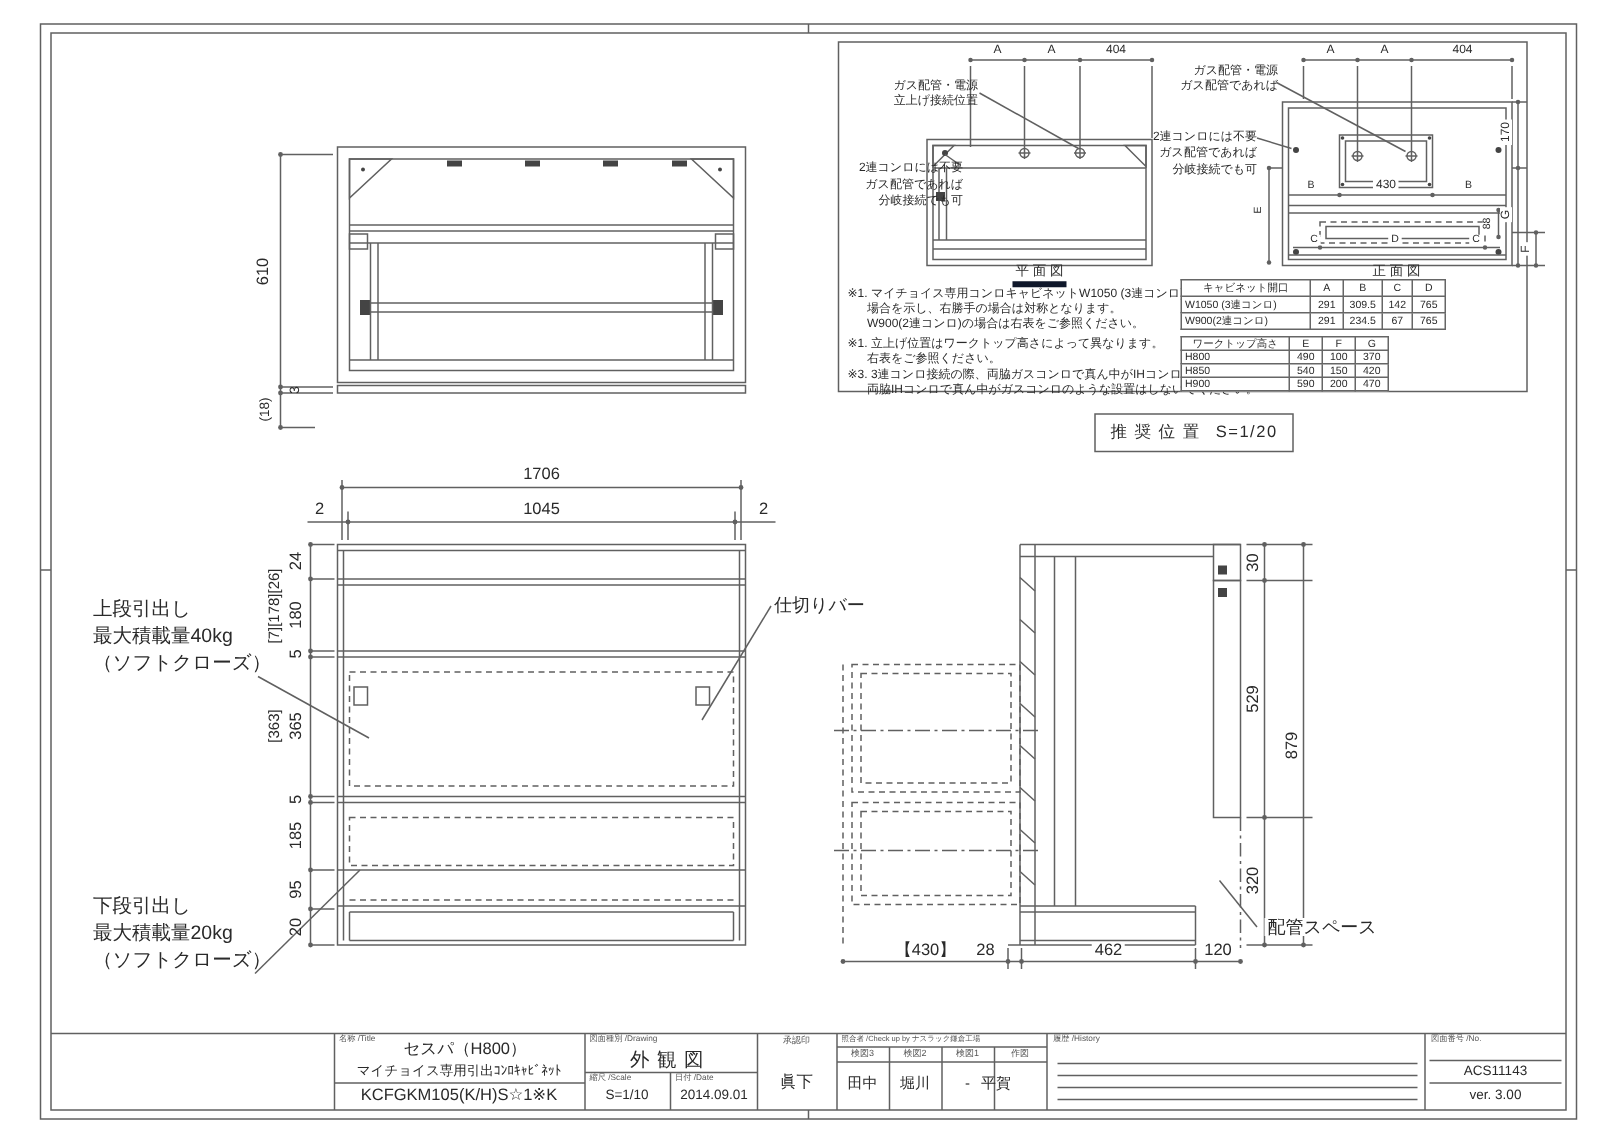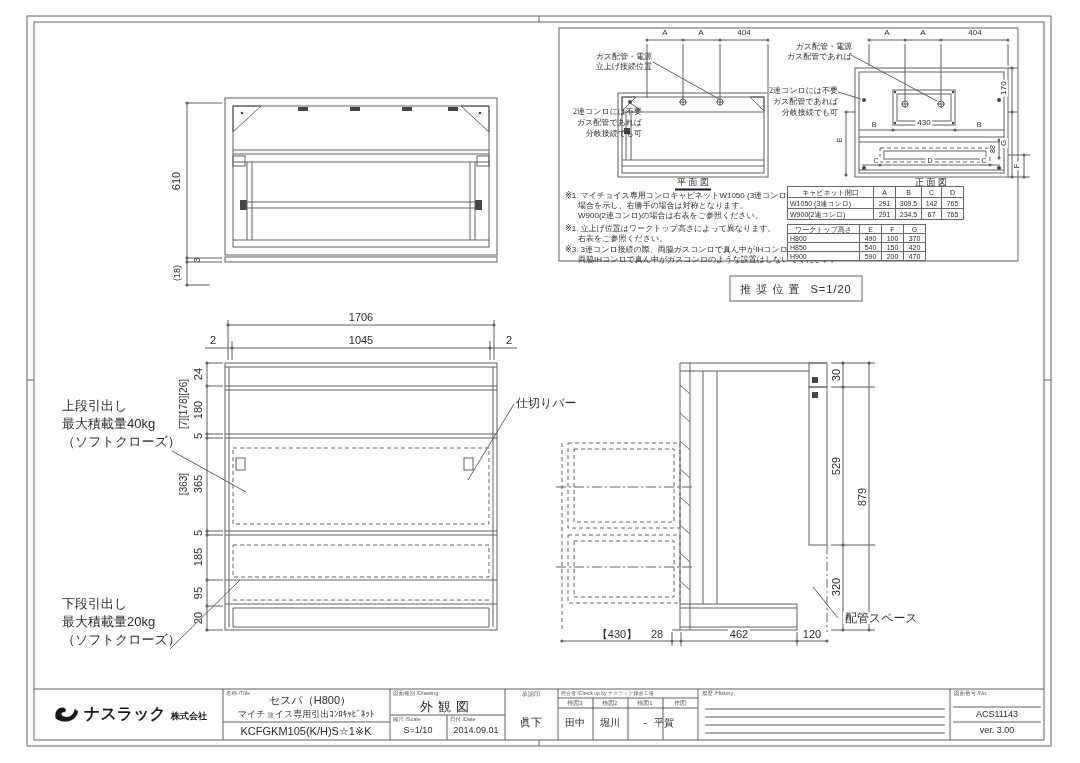--- a/index.html
+++ b/index.html
@@ -4,30 +4,30 @@
 <style>
   html,body{margin:0;padding:0;background:#fff;}
   #wrap{position:relative;width:1080px;height:763px;background:#ffffff;overflow:hidden;
         font-family:"Liberation Sans","DejaVu Sans",sans-serif;}
   svg.lines{position:absolute;left:0;top:0;}
   .t{position:absolute;color:#2a2a2a;white-space:nowrap;line-height:1;
      font-family:"Liberation Sans","DejaVu Sans",sans-serif;}
   .c{transform:translate(-50%,-50%);}
   .r{transform:translate(-50%,-50%) rotate(-90deg);}
   .w{background:#fff;padding:0 2px;}
-  .ra{text-align:right;font-family:Liberation Serif, serif;}
+  .ra{text-align:right;}
   .s5{font-size:5px}.s55{font-size:5.5px}.s6{font-size:6px}.s7{font-size:7px}
   .s8{font-size:8px}.s9{font-size:9px}.s10{font-size:10px}.s11{font-size:11px}
   .s12{font-size:12px}.s13{font-size:13px}.s16{font-size:16px}
   .lh10{line-height:10px}.lh11{line-height:11px}
   .tb{position:absolute;border-collapse:collapse;table-layout:fixed;color:#2a2a2a;background:#fff;}
   .tb td{border:1px solid #666;text-align:center;padding:0 1px;height:10px;line-height:1;
          font-size:7px;overflow:hidden;}
   .tb td.l{text-align:left;padding-left:2px;}
-  .ul{border-bottom:2px solid #0f172a;padding:0 2px 2px 2px;}
+  .ul{border-bottom:4px solid #0f172a;padding:0 2px 2px 2px;}
 </style>
 </head>
 <body>
 
 <div id="wrap">
 
 <svg class="lines" width="1080" height="763" stroke="#606060" fill="none" stroke-width="1">
 
   <rect x="27" y="16" width="1024" height="730"></rect>
   <rect x="34" y="22" width="1010" height="718"></rect>
@@ -468,27 +468,20 @@
     <td style="height:8px">470</td>
   </tr>
 </tbody>
     </table>
 
 <div class="t c s11" style="left:796px;top:289px;letter-spacing:1px">
   <span>推 奨 位 置</span>
   <span style="margin-left:6px">S=1/20</span>
 </div>
 
-<div class="t" style="left:40px;top:698px;width:180px;height:32px;display:flex;align-items:center;justify-content:center;gap:5px">
-  <svg width="26" height="20" viewBox="0 0 30 22">
-    <path d="M3,16 C1,8 7,2 13,4 C16,5 15,9 12,9 C9,9 9,13 13,14 C19,16 24,12 25,5 L29,8 C27,18 17,21 9,19 C5,18 4,17 3,16 Z" fill="#1a1a1a"></path>
-  </svg>
-  <span class="s16" style="font-weight:bold;color:#1a1a1a">ナスラック</span>
-  <span class="s9" style="font-weight:bold;color:#1a1a1a;margin-top:5px">株式会社</span>
-</div>
 <div class="t s55" style="left:226px;top:691px;color:#555">名称 /Title</div>
 <div class="t c s11" style="left:310px;top:700px">セスパ（H800）</div>
 <div class="t c s9" style="left:306px;top:714px">マイチョイス専用引出ｺﾝﾛｷｬﾋﾞﾈｯﾄ</div>
 <div class="t c s11" style="left:306px;top:731px">KCFGKM105(K/H)S☆1※K</div>
 <div class="t s55" style="left:393px;top:691px;color:#555">図面種別 /Drawing</div>
 <div class="t c s13" style="left:447px;top:706px;letter-spacing:5px">外観図</div>
 <div class="t s55" style="left:393px;top:717px;color:#555">縮尺 /Scale</div>
 <div class="t c s9" style="left:418px;top:730px">S=1/10</div>
 <div class="t s55" style="left:450px;top:717px;color:#555">日付 /Date</div>
 <div class="t c s9" style="left:476px;top:730px">2014.09.01</div>

